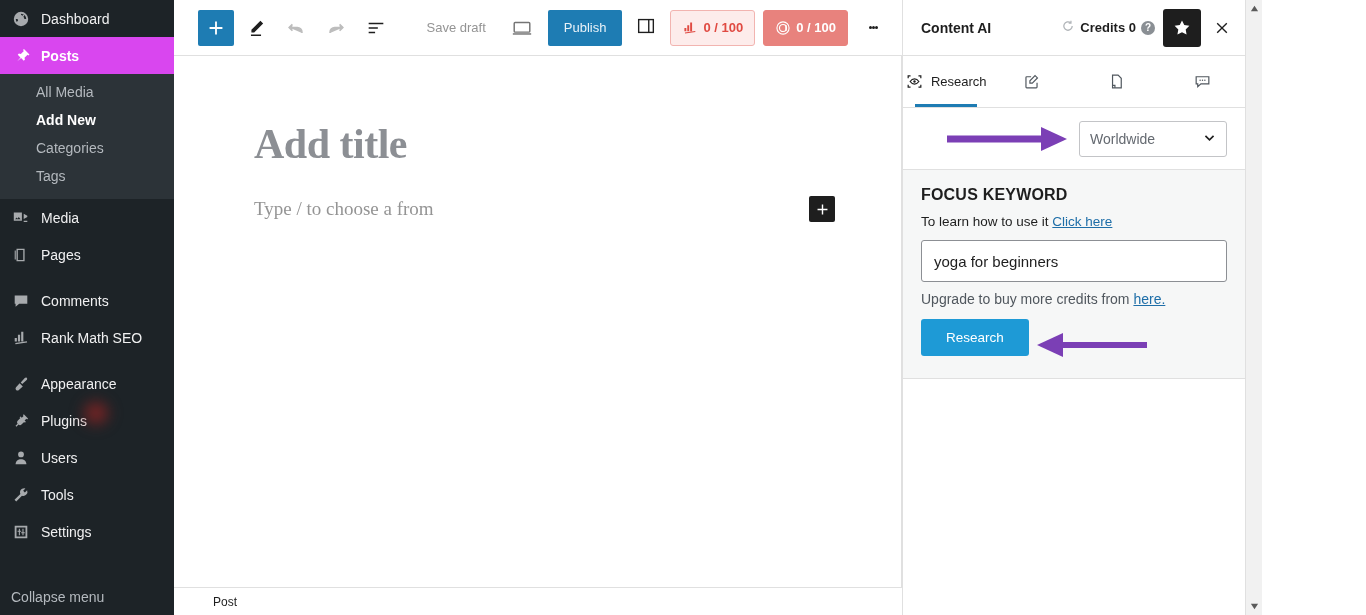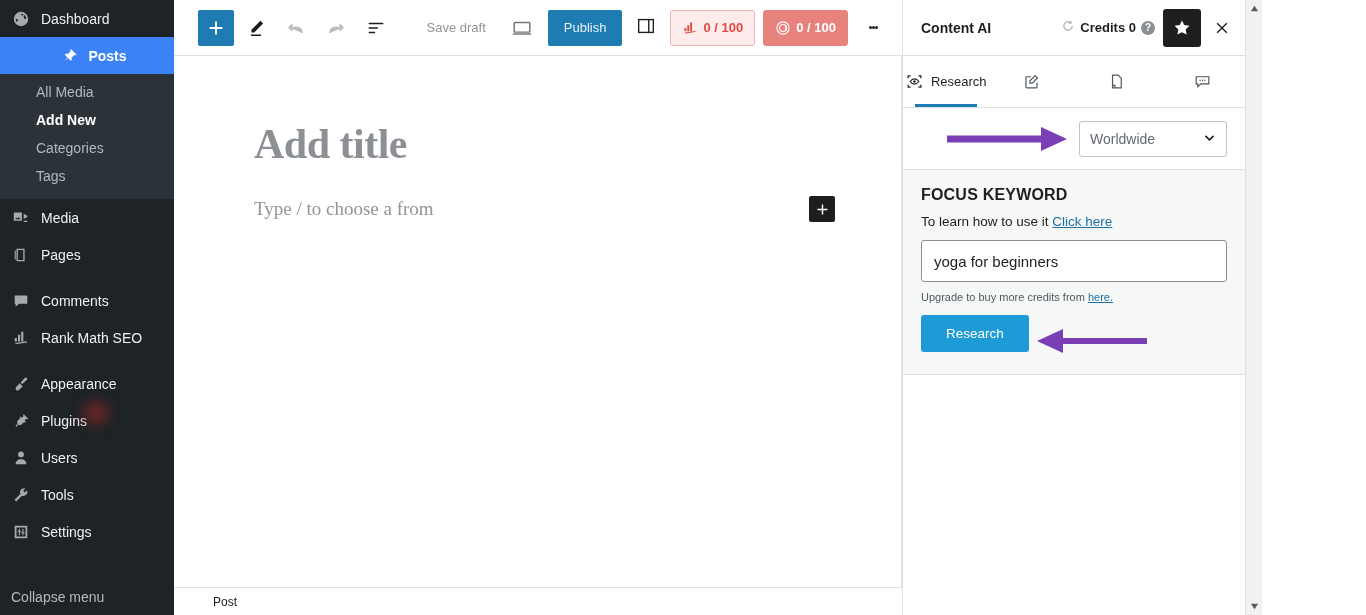--- a/index.html
+++ b/index.html
@@ -20,21 +20,21 @@
     display: flex; align-items: center; height: 37px;
     padding-left: 11px; font-size: 14px; color: #f0f0f1;
     position: relative; cursor: pointer;
   }
   .sb-item .sb-ico {
     width: 20px; height: 20px; margin-right: 10px;
     display: flex; align-items: center; justify-content: center;
     flex: 0 0 20px;
   }
   .sb-item .sb-ico svg { width: 18px; height: 18px; fill: #a7aaad; }
-  .sb-item.current { background: #3b82f6; color: #fff; font-weight: 600; justify-content: center; }
+  .sb-item.current { background: #d946ef; color: #fff; font-weight: 600; }
   .sb-item.current .sb-ico svg { fill: #fff; }
   .sb-item.current::after {
     content: ""; position: absolute; right: -8px; top: 50%;
     transform: translateY(-50%);
     border-top: 8px solid transparent; border-bottom: 8px solid transparent;
     border-right: 8px solid #f0f0f1;
   }
   .sb-sub { background: #2c3338; padding: 4px 0 9px 0; }
   .sb-subitem {
     padding: 6px 0 6px 36px; font-size: 14px; color: #b4b9be; cursor: pointer;
@@ -207,21 +207,21 @@
     font-size: 16px; font-weight: 700; color: #1e1e1e;
     letter-spacing: .2px; margin-bottom: 10px;
   }
   #focus-hint { font-size: 13.5px; color: #1e1e1e; margin-bottom: 11px; }
   #focus-hint a, .inline-link { color: #1e6ea8; text-decoration: underline; cursor: pointer; }
   #keyword-input {
     width: 100%; height: 42px; border: 1px solid #8c8f94; border-radius: 3px;
     background: #fff; font-size: 15px; color: #1e1e1e; padding: 0 12px;
     font-family: "Liberation Sans", sans-serif;
   }
-  #upgrade-note { font-size: 11px; color: #50575e; margin: 9px 0 12px 0; }
+  #upgrade-note { font-size: 14px; color: #50575e; margin: 9px 0 12px 0; }
   #research-row { display: flex; align-items: center; position: relative; }
   #research-btn {
     background: #1e9ad6; color: #fff; border: none; border-radius: 3px;
     font-size: 13.5px; padding: 11px 25px; cursor: pointer;
     font-family: "Liberation Sans", sans-serif;
   }
   #arrow-research { left: 112px; top: 11px; }
   #ai-body { flex: 1 1 auto; background: #fff; }
 
   

